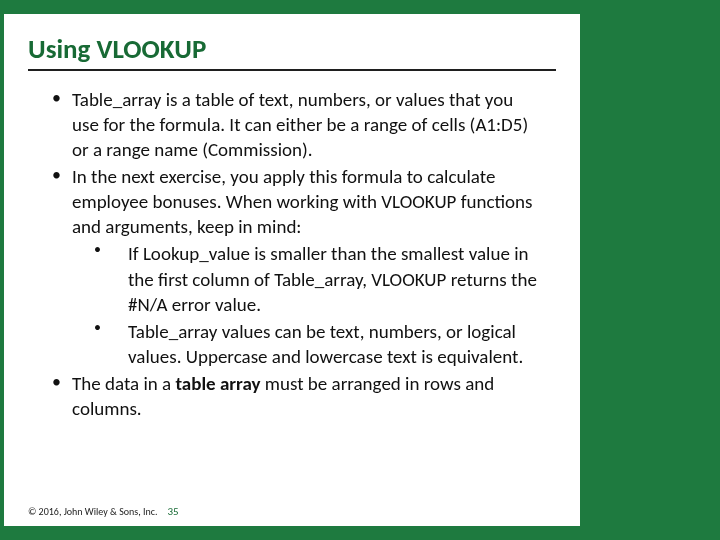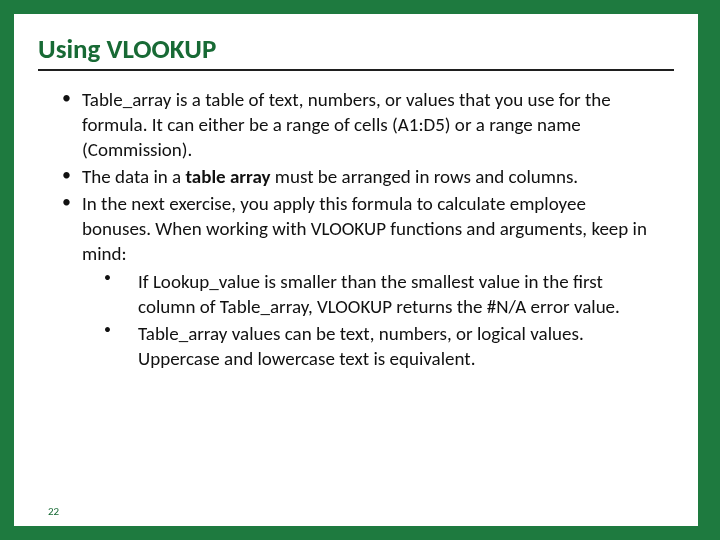--- a/index.html
+++ b/index.html
@@ -8,22 +8,22 @@
   }
   html,body{margin:0;padding:0;}
   body{
     width:720px;height:540px;
     background:var(--green);
     font-family:"Segoe UI","Calibri",Arial,sans-serif;
     box-sizing:border-box;
   }
   .slide{
     position:absolute;
-    left:14px; top:14px;
-    width:684px; height:512px;
+    left:4px; top:14px;
+    width:576px; height:512px;
     background:#fff;
     box-sizing:border-box;
     padding:18px 24px 6px 24px;
   }
   h1{
     margin:0 0 4px 0;
     color:var(--title);
     font-weight:700;
     font-size:27px;
   }
@@ -98,28 +98,29 @@
 <body>
 
 <div class="slide">
 
   <h1>Using VLOOKUP</h1>
   <hr class="rule">
 
   <ul class="outer">
     <li>Table_array is a table of text, numbers, or values that you use for the formula. It can either be a range of cells (A1:D5) or a range name (Commission).</li>
     <li>
-      <span>The data in a </span><b>table array</b><span> must be arranged in rows and columns.</span>
-    </li>
-    <li>
       <span>In the next exercise, you apply this formula to calculate employee bonuses. When working with VLOOKUP functions and arguments, keep in mind:</span>
       <ul class="inner">
         <li>If Lookup_value is smaller than the smallest value in the first column of Table_array, VLOOKUP returns the #N/A error value.</li>
         <li>Table_array values can be text, numbers, or logical values. Uppercase and lowercase text is equivalent.</li>
       </ul>
     </li>
+    <li>
+      <span>The data in a </span><b>table array</b><span> must be arranged in rows and columns.</span>
+    </li>
   </ul>
 
   <div class="footer">
-    <span class="right">22</span>
+    <span class="left">© 2016, John Wiley &amp; Sons, Inc.</span>
+    <span class="right">35</span>
   </div>
 
 </div>
 
 </body></html>

